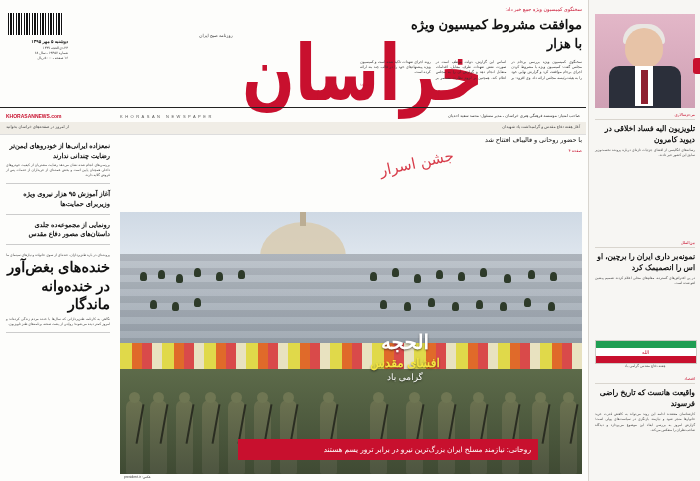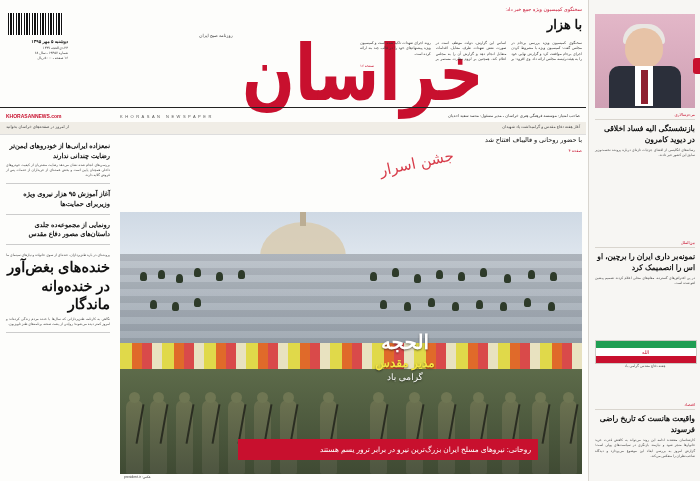--- a/index.html
+++ b/index.html
@@ -127,20 +127,21 @@
     <div class="mast-rule"></div>
     <div class="mast-foot">
       <span class="site">KHORASANNEWS.com</span>
       <span class="eng">KHORASAN NEWSPAPER</span>
       <span class="fa rtl">صاحب امتیاز: موسسه فرهنگی هنری خراسان - مدیر مسئول: محمد سعید احدیان</span>
     </div>
   </div>
 
   <div class="lead-top rtl">
     <p class="kicker">سخنگوی کمیسیون ویژه جمع خبر داد:</p>
+    <h2>موافقت مشروط کمیسیون ویژه</h2>
     <h2>با هزار</h2>
     <div class="body">سخنگوی کمیسیون ویژه بررسی برجام در مجلس گفت: کمیسیون ویژه با مشروط کردن اجرای برجام موافقت کرد و گزارش نهایی خود را به هیئت‌رئیسه مجلس ارائه داد. وی افزود: بر اساس این گزارش، دولت موظف است در صورت نقض تعهدات طرف مقابل، اقدامات متقابل انجام دهد و گزارش آن را به مجلس اعلام کند. همچنین بر لزوم نظارت مستمر بر روند اجرای تعهدات تاکید شده است و کمیسیون ویژه پیشنهادهای خود را در قالب چند بند ارائه کرده است.</div>
     <div class="pg">صفحه ۱۶</div>
   </div>
 
   <div class="ribbon rtl">
     <span class="r1">آغاز هفته دفاع مقدس و گرامیداشت یاد شهیدان</span>
     <span class="r2">از امروز در صفحه‌های خراسان بخوانید</span>
   </div>
 
@@ -216,59 +217,59 @@
       <i style="left:250px"></i>
         <i style="left:286px"></i>
         <i style="left:318px"></i>
         <i style="left:350px"></i>
       <i style="left:382px"></i>
         <i style="left:412px"></i>
         <i style="left:440px"></i>
     </div>
     <div class="ph-banner rtl">
       <div class="l1">الحجه</div>
-      <div class="l2">مدیر مقدس</div>
+      <div class="l2">افشای مقدس</div>
       <div class="l3">گرامی باد</div>
     </div>
-    <div class="ph-cap rtl">روحانی: نیروهای مسلح ایران بزرگ‌ترین نیرو در برابر ترور یسم هستند</div>
+    <div class="ph-cap rtl">روحانی: نیازمند مسلح ایران بزرگ‌ترین نیرو در برابر ترور یسم هستند</div>
   </div>
   <div class="ph-credit">عکس: president.ir</div>
 
   <div class="rail rtl">
     <div class="rail-photo">
       <div class="rp-hair"></div>
       <div class="rp-head"></div>
       <div class="rp-body"></div>
       <div class="rp-shirt"></div>
       <div class="rp-tie"></div>
     </div>
     <div class="rail-tab"></div>
 
     <div class="blk" style="top:112px">
       <div class="kick">مردم‌سالاری</div>
-      <p class="hh">بازنشستگی الیه فساد اخلاقی در دیوید کامرون</p>
+      <p class="hh">تلویزیون الیه فساد اخلاقی در دیوید کامرون</p>
       <p class="tt">رسانه‌های انگلیسی از افشای جزئیات تازه‌ای درباره پرونده نخست‌وزیر سابق این کشور خبر دادند.</p>
     </div>
 
 
     <div class="blk" style="top:240px">
       <div class="kick">بین‌الملل</div>
       <p class="hh">نمونه‌بر داری ایران را برچین، او اس را انصمیمک کرد</p>
       <p class="tt">در پی اعتراض‌های گسترده، مقام‌های محلی اعلام کردند تصمیم پیشین لغو شده است.</p>
     </div>
 
     <div class="flag">
       <div class="g"></div>
       <div class="w">
         <span class="em">الله</span>
       </div>
       <div class="r"></div>
     </div>
     <div class="flag-cap">هفته دفاع مقدس گرامی باد</div>
 
-    <div class="blk" style="top:402px">
+    <div class="blk" style="top:376px">
       <div class="kick">اقتصاد</div>
       <p class="hh">واقیعت هانست که تاریخ راضی فرسوند</p>
       <p class="tt">کارشناسان معتقدند ادامه این روند می‌تواند به کاهش قدرت خرید خانوارها منجر شود و نیازمند بازنگری در سیاست‌های پولی است؛ گزارش امروز به بررسی ابعاد این موضوع می‌پردازد و دیدگاه صاحب‌نظران را منعکس می‌کند.</p>
     </div>
   </div>
 
 </div>
 
 </body></html>

